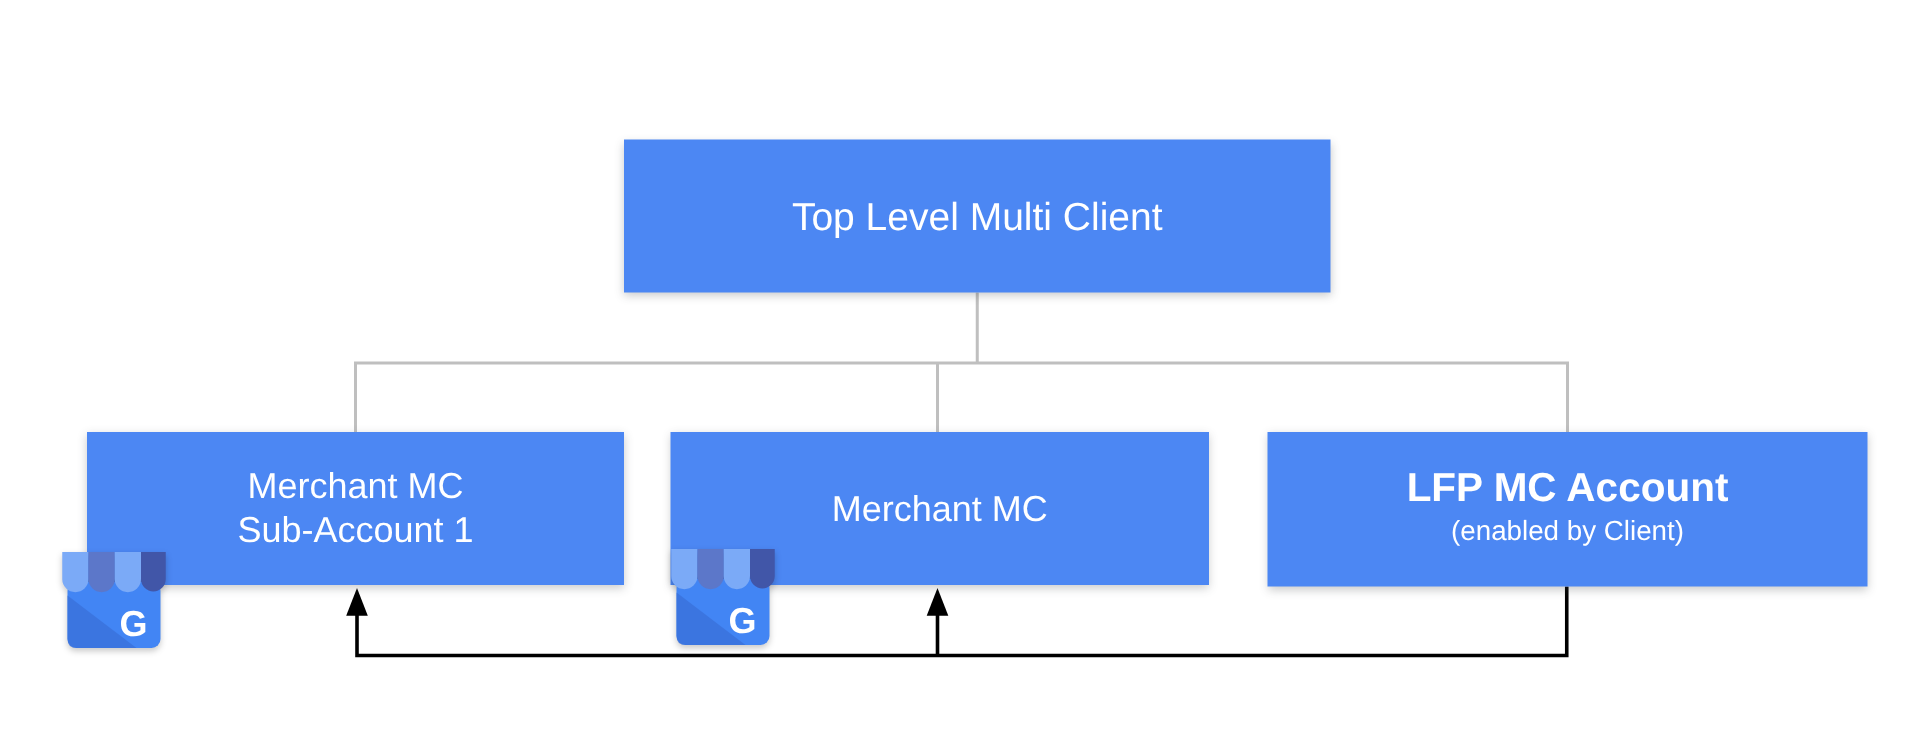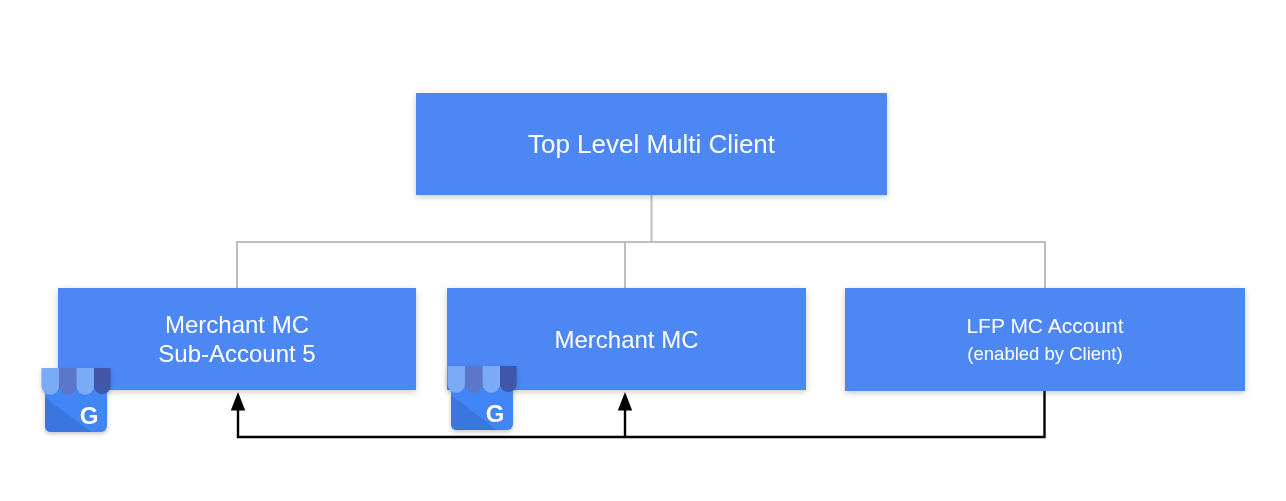--- a/index.html
+++ b/index.html
@@ -47,21 +47,21 @@
     box-shadow: 0 2px 6px rgba(60, 64, 67, 0.28);
   }
   .node-mca      { left: 416px; top: 93px;  width: 471px; height: 102px; }
   .node-sub1     { left: 58px;  top: 288px; width: 358px; height: 102px; }
   .node-sub2     { left: 447px; top: 288px; width: 359px; height: 102px; }
   .node-lfp      { left: 845px; top: 288px; width: 400px; height: 103px; }
 
   .node-mca .line  { font-size: 26px; line-height: 41px; }
   .node-sub1 .line,
   .node-sub2 .line { font-size: 24px; line-height: 29px; }
-  .node-lfp .line1 { font-size: 21px; line-height: 29px; }
+  .node-lfp .line1 { font-size: 27px; line-height: 29px; font-weight: bold; }
   .node-lfp .line2 { font-size: 18.5px; line-height: 28px; }
 
   .gmb-icon {
     position: absolute;
     width: 72px;
     height: 66px;
     filter: drop-shadow(0 2px 2px rgba(0,0,0,0.22));
   }
   .gmb-icon-1 { left: 40px;  top: 366px; }
   .gmb-icon-2 { left: 446px; top: 364px; }
@@ -92,21 +92,21 @@
     <polygon class="arrowhead" points="238,392 230.8,410.5 245.2,410.5"></polygon>
     <polygon class="arrowhead" points="625,392 617.8,410.5 632.2,410.5"></polygon>
   </svg>
 
   <div class="node node-mca">
     <div class="line">Top Level Multi Client</div>
   </div>
 
   <div class="node node-sub1">
     <div class="line">Merchant MC</div>
-    <div class="line">Sub-Account 5</div>
+    <div class="line">Sub-Account 1</div>
   </div>
 
   <div class="node node-sub2">
     <div class="line">Merchant MC</div>
   </div>
 
   <div class="node node-lfp">
     <div class="line line1">LFP MC Account</div>
     <div class="line line2">(enabled by Client)</div>
   </div>

